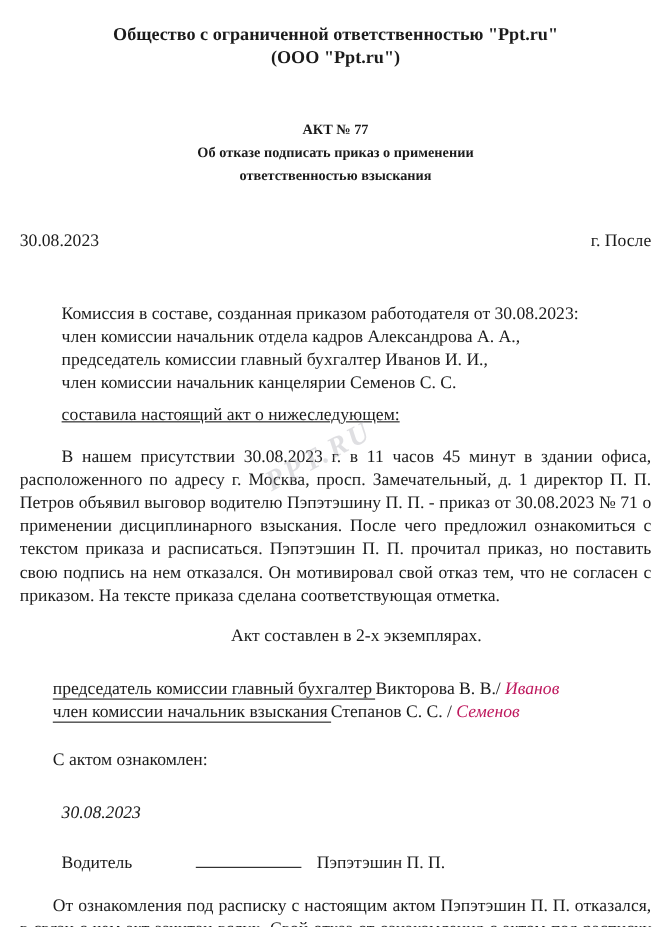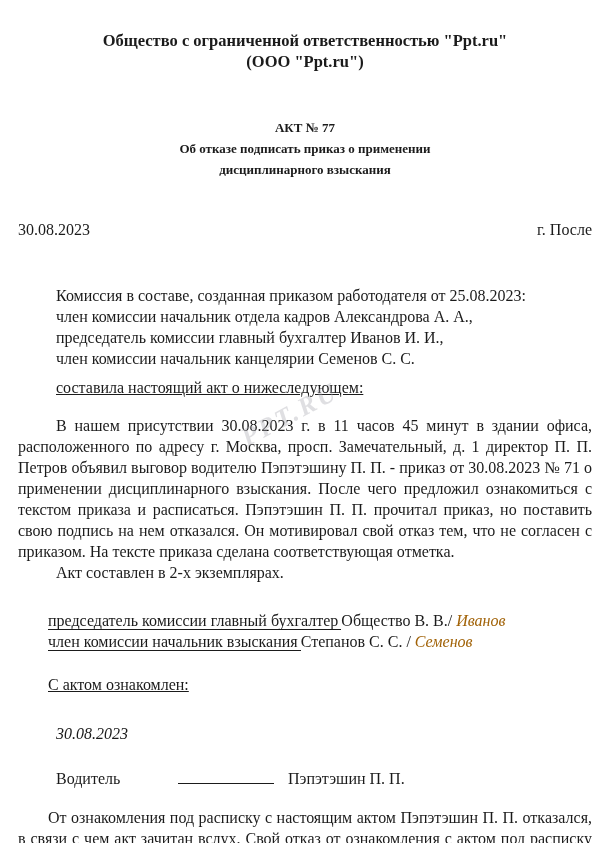--- a/index.html
+++ b/index.html
@@ -11,47 +11,47 @@
     padding: 14px 18px 10px 18px;
     background: #ffffff;
     font-family: "Liberation Serif", "DejaVu Serif", serif;
     font-size: 16px;
     line-height: 21px;
     color: #1b1b1b;
     overflow: hidden;
   }
   .center { text-align: center; }
   .bold { font-weight: bold; }
-  .company-block { margin-top: 16px; font-size: 16.5px; line-height: 21px; }
+  .company-block { margin-top: 6px; font-size: 16.5px; line-height: 21px; }
   .title-block { margin-top: 45px; font-size: 13px; line-height: 21px; }
   .date-row {
     display: flex;
     justify-content: space-between;
     margin-top: 39px;
   }
   .commission-block { margin-top: 45px; padding-left: 38px; }
   .composed-line { margin-top: 8px; padding-left: 38px; text-decoration: underline; }
   .para {
     margin-top: 17px;
     text-align: justify;
     text-indent: 38px;
   }
-  .para2 { margin-top: 0; text-align: left; text-indent: 38px; }
+  .para2 { margin-top: 16px; text-align: center; text-indent: 38px; }
   .sig-block { margin-top: 27px; padding-left: 30px; }
   .sig-row { white-space: nowrap; }
   .sig-role {
     border-bottom: 1px solid #1b1b1b;
     padding-right: 3px;
   }
   .sig-name { }
   .sig-hand {
-    color: #a16207;
+    color: #be185d;
     font-style: italic;
   }
-  .ack-label { margin-top: 22px; padding-left: 30px; text-decoration: underline; }
+  .ack-label { margin-top: 22px; padding-left: 30px; }
   .ack-date { margin-top: 28px; padding-left: 38px; font-style: italic; }
   .driver-row { margin-top: 24px; padding-left: 38px; }
   .driver-role { display: inline-block; width: 122px; }
   .sig-blank {
     display: inline-block;
     width: 96px;
     border-bottom: 1px solid #1b1b1b;
     margin-right: 14px;
     vertical-align: baseline;
   }
@@ -83,43 +83,43 @@
   <div class="watermark">PPT.RU</div>
 
   <div class="company-block center bold">
     <div>Общество с ограниченной ответственностью "Ppt.ru"</div>
     <div>(ООО "Ppt.ru")</div>
   </div>
 
   <div class="title-block center bold">
     <div>АКТ № 77</div>
     <div>Об отказе подписать приказ о применении</div>
-    <div>дисциплинарного взыскания</div>
+    <div>ответственностью взыскания</div>
   </div>
 
   <div class="date-row">
     <span>30.08.2023</span>
     <span>г. После</span>
   </div>
 
   <div class="commission-block">
-    <div>Комиссия в составе, созданная приказом работодателя от 25.08.2023:</div>
+    <div>Комиссия в составе, созданная приказом работодателя от 30.08.2023:</div>
     <div>член комиссии начальник отдела кадров Александрова А. А.,</div>
     <div>председатель комиссии главный бухгалтер Иванов И. И.,</div>
     <div>член комиссии начальник канцелярии Семенов С. С.</div>
   </div>
 
   <div class="composed-line">составила настоящий акт о нижеследующем:</div>
 
   <div class="para">В нашем присутствии 30.08.2023 г. в 11 часов 45 минут в здании офиса, расположенного по адресу г. Москва, просп. Замечательный, д. 1 директор П. П. Петров объявил выговор водителю Пэпэтэшину П. П. - приказ от 30.08.2023 № 71 о применении дисциплинарного взыскания. После чего предложил ознакомиться с текстом приказа и расписаться. Пэпэтэшин П. П. прочитал приказ, но поставить свою подпись на нем отказался. Он мотивировал свой отказ тем, что не согласен с приказом. На тексте приказа сделана соответствующая отметка.</div>
   <div class="para2">Акт составлен в 2-х экземплярах.</div>
 
   <div class="sig-block">
     <div class="sig-row">
-      <span class="sig-role">председатель комиссии главный бухгалтер</span><span class="sig-name">Общество В. В./</span><span class="sig-hand"> Иванов</span>
+      <span class="sig-role">председатель комиссии главный бухгалтер</span><span class="sig-name">Викторова В. В./</span><span class="sig-hand"> Иванов</span>
     </div>
     <div class="sig-row">
       <span class="sig-role">член комиссии начальник взыскания</span><span class="sig-name">Степанов С. С. /</span><span class="sig-hand"> Семенов</span>
     </div>
   </div>
 
   <div class="ack-label">С актом ознакомлен:</div>
 
   <div class="ack-date">30.08.2023</div>
 

